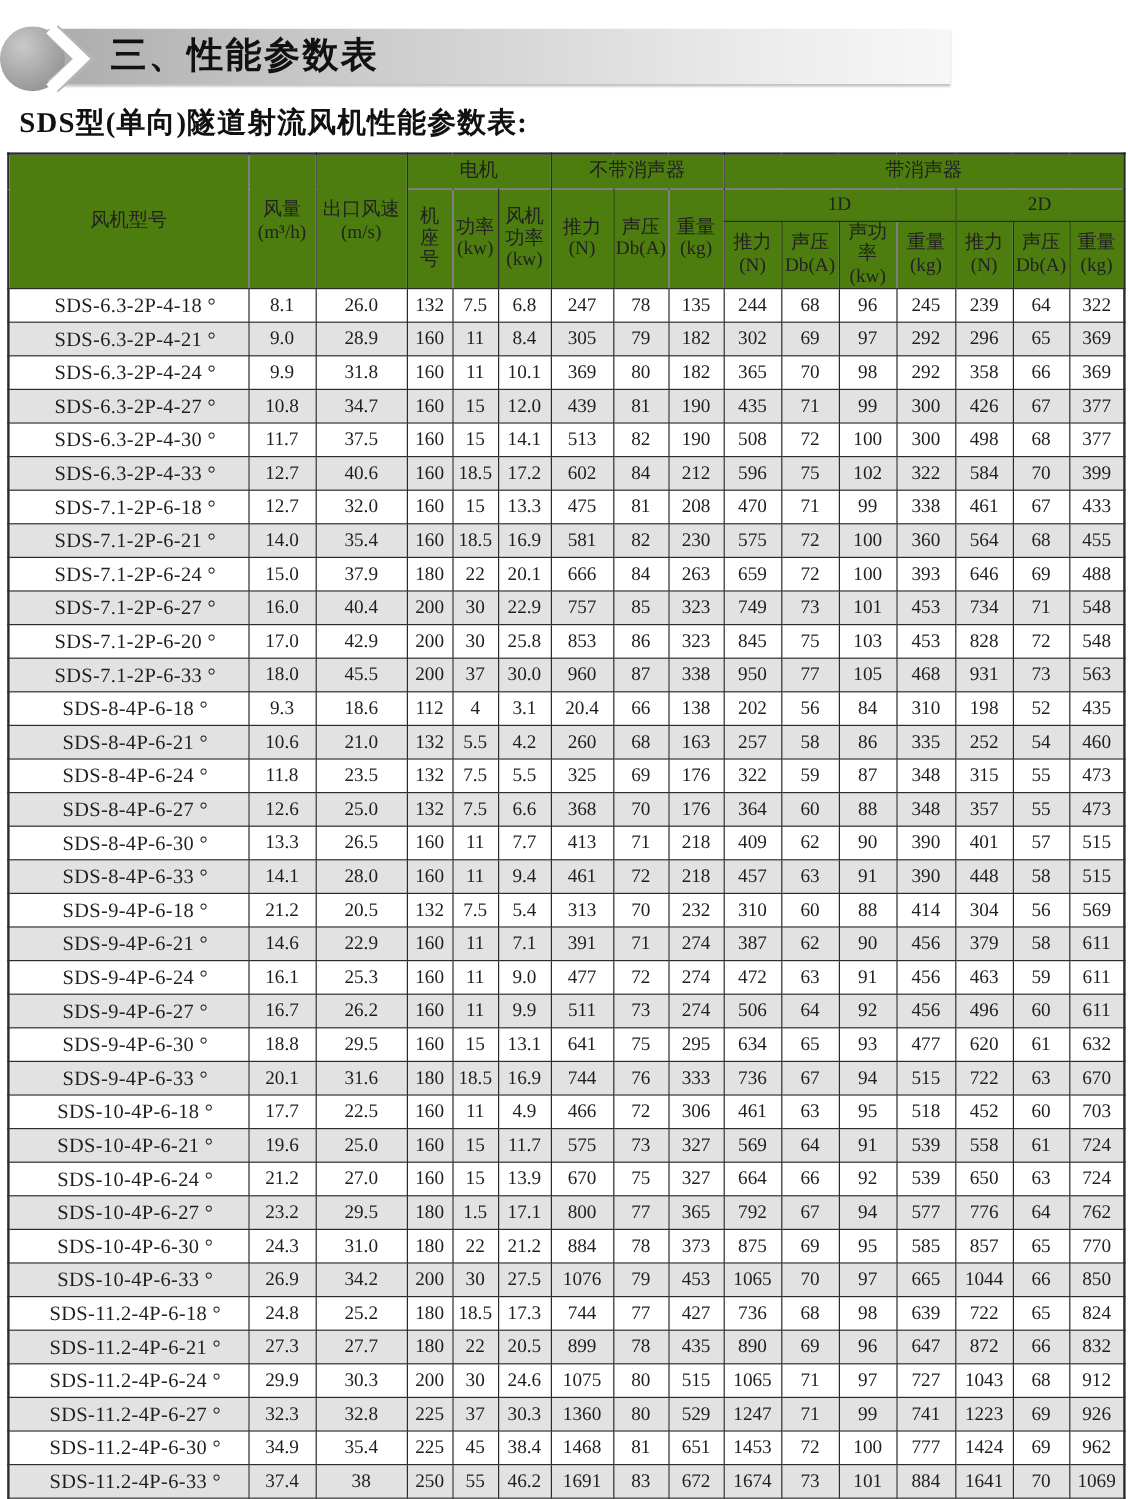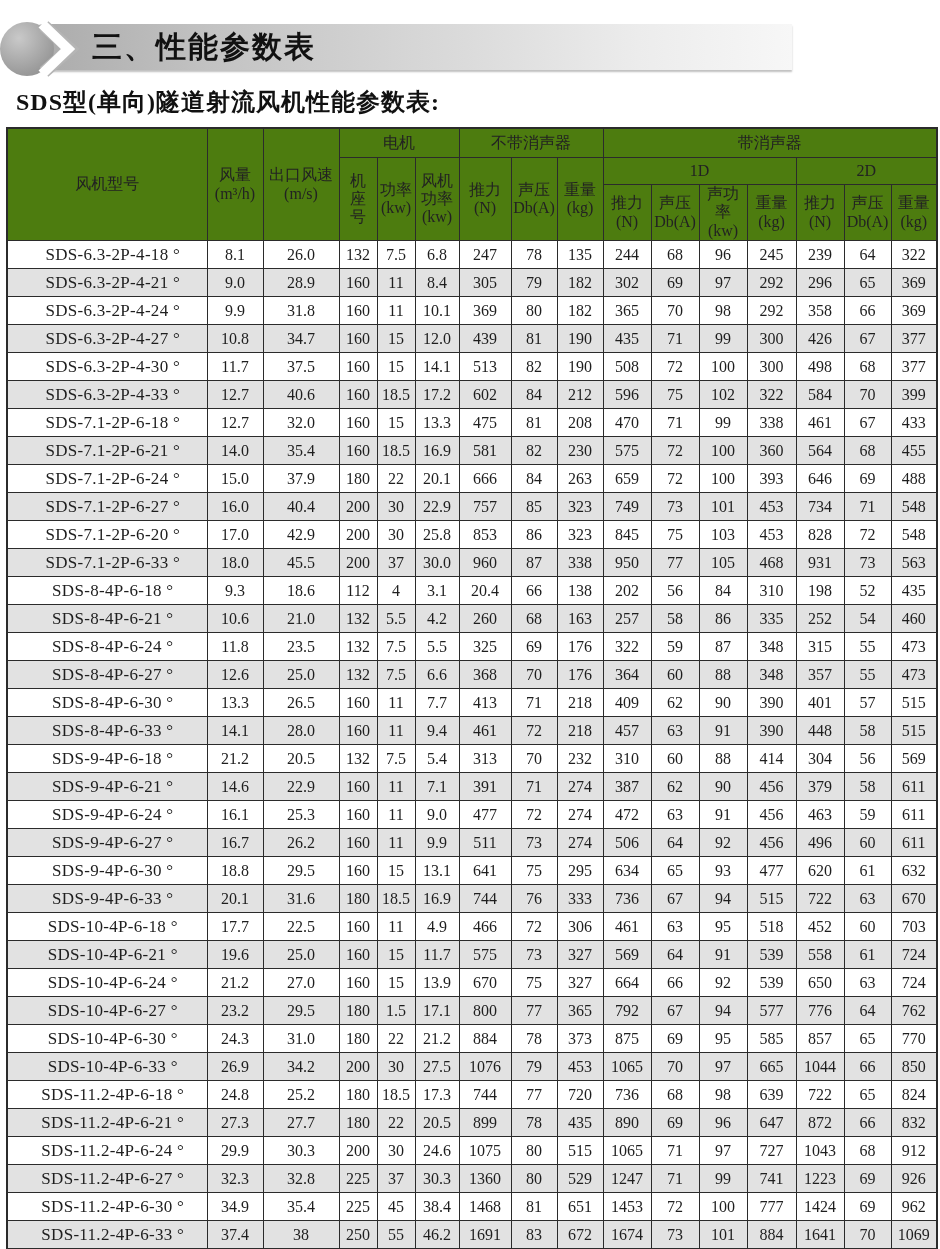--- a/index.html
+++ b/index.html
@@ -679,21 +679,21 @@
       </tr>
       <tr>
         <td class="model">SDS-11.2-4P-6-18 °</td>
         <td>24.8</td>
         <td>25.2</td>
         <td>180</td>
         <td>18.5</td>
         <td>17.3</td>
         <td>744</td>
         <td>77</td>
-        <td>720</td>
+        <td>427</td>
         <td>736</td>
         <td>68</td>
         <td>98</td>
         <td>639</td>
         <td>722</td>
         <td>65</td>
         <td>824</td>
       </tr>
       <tr class="stripe">
         <td class="model">SDS-11.2-4P-6-21 °</td>

